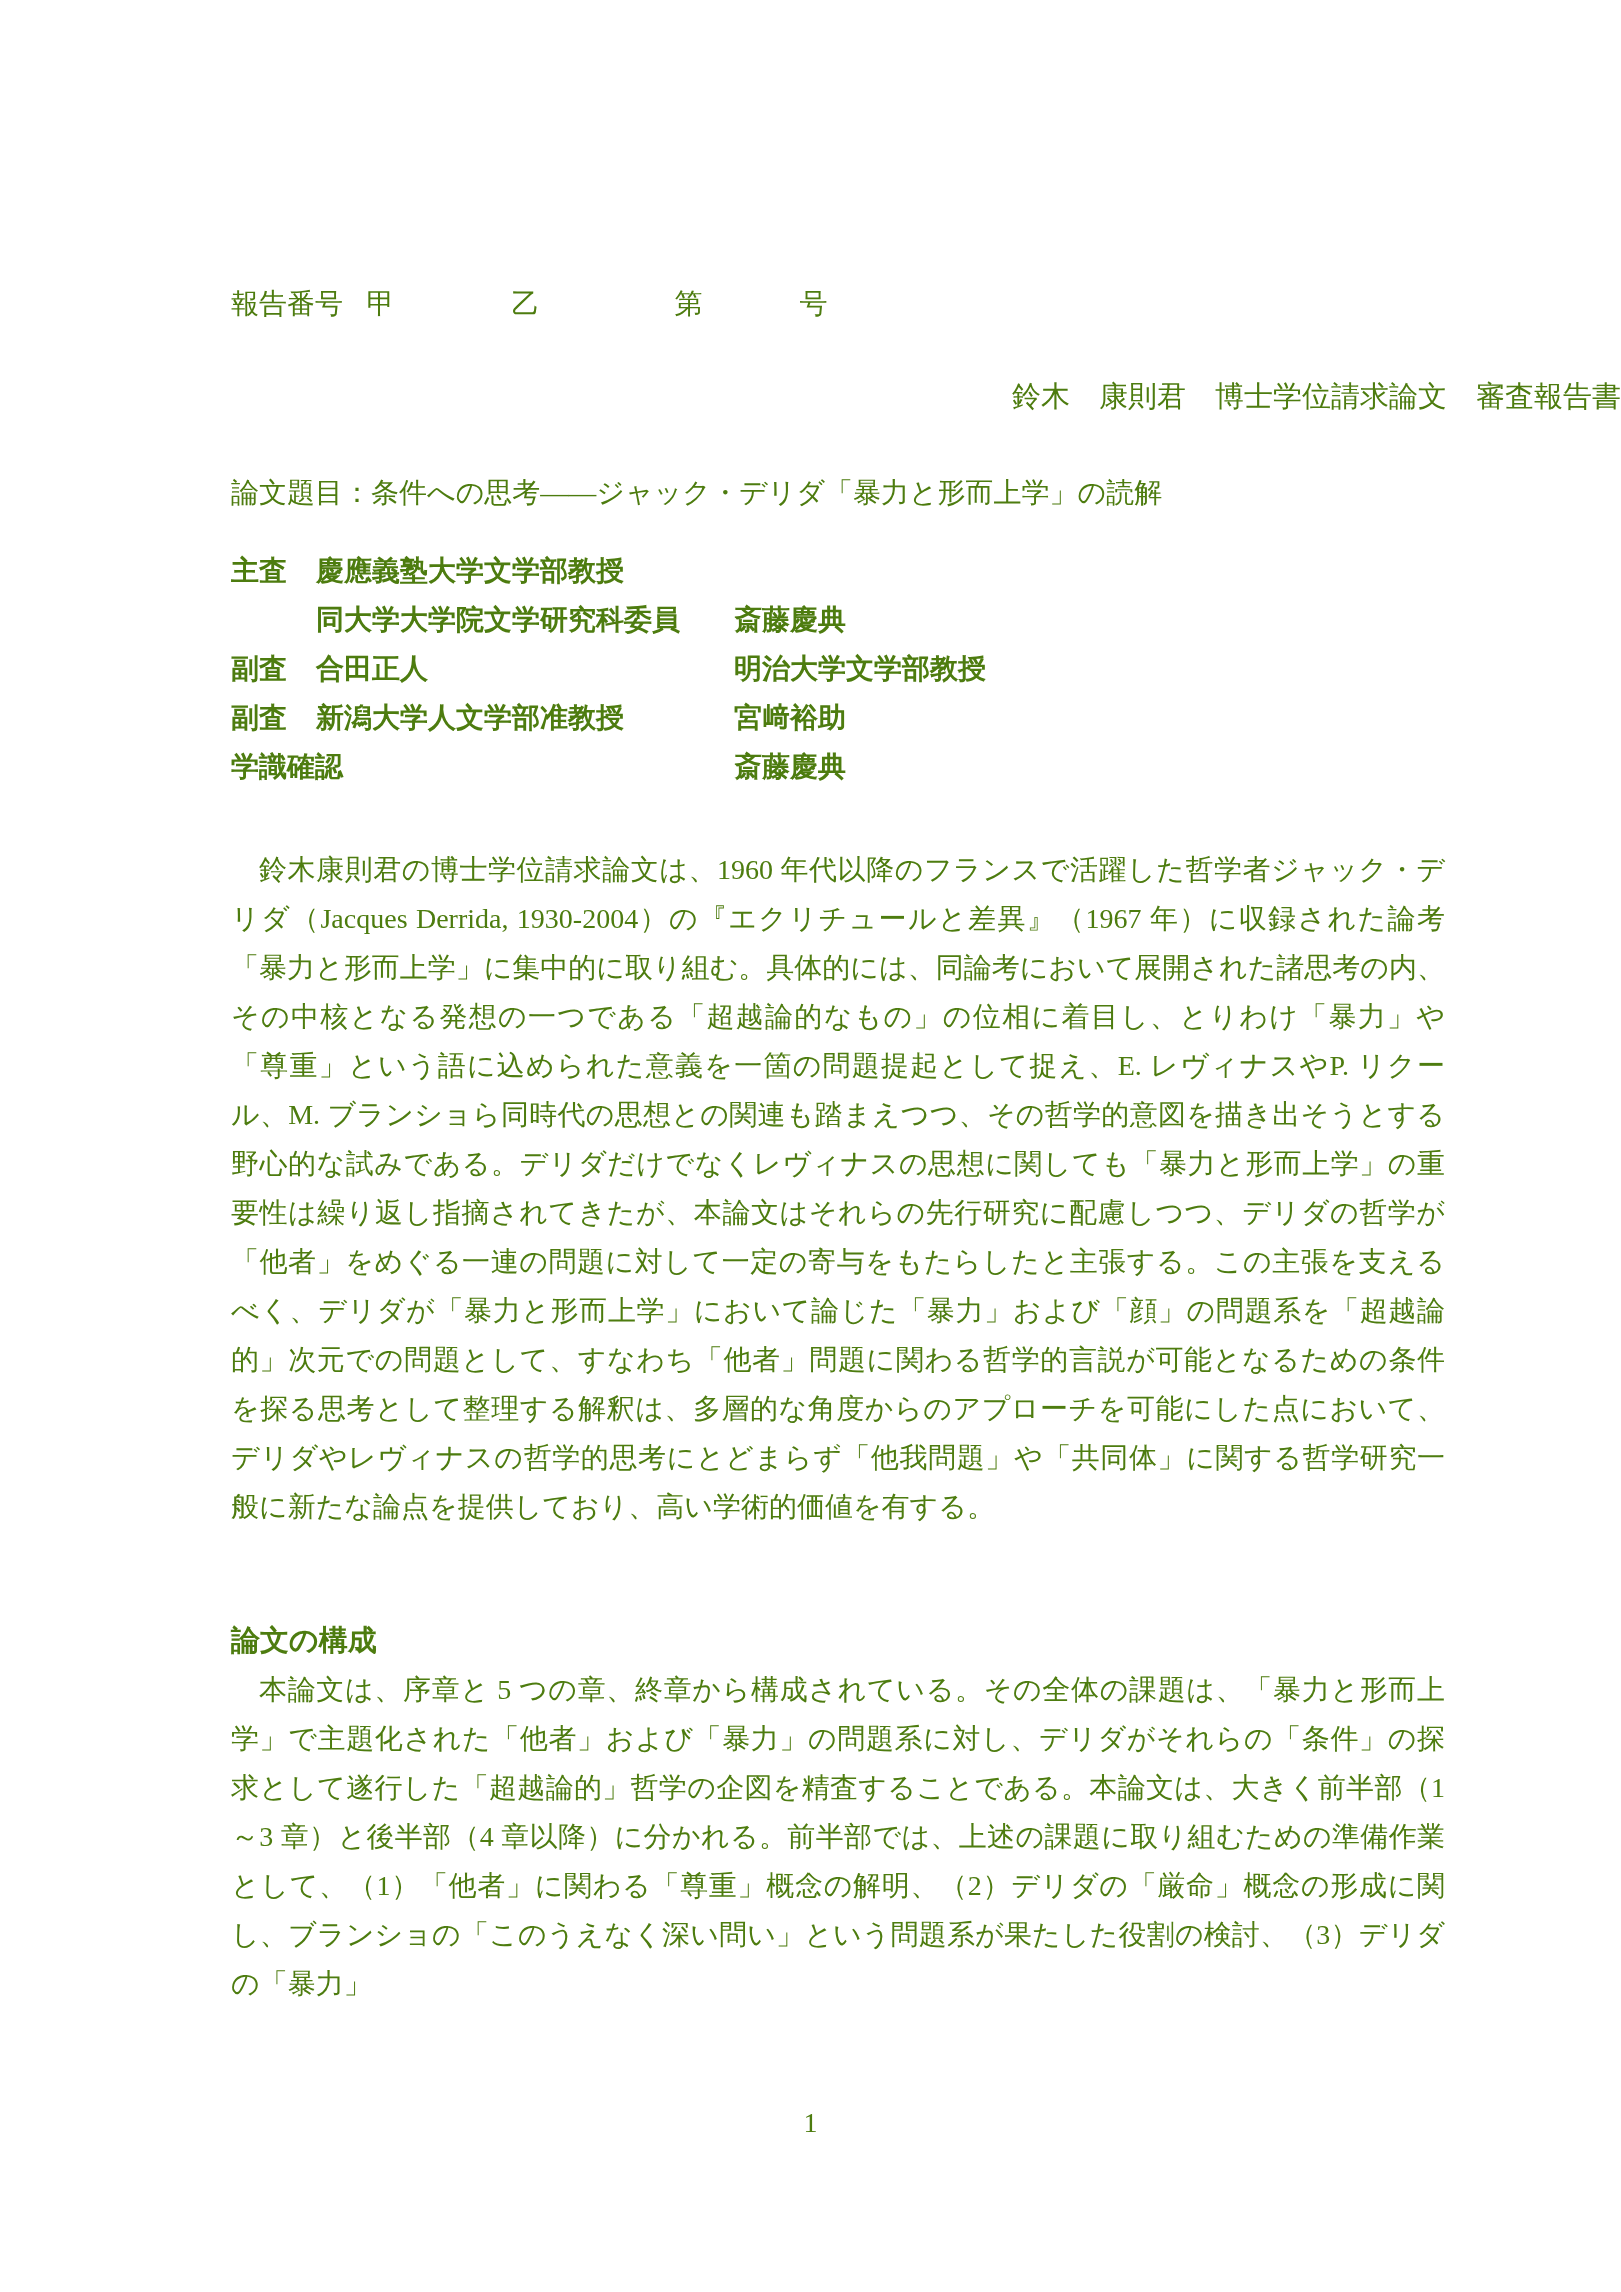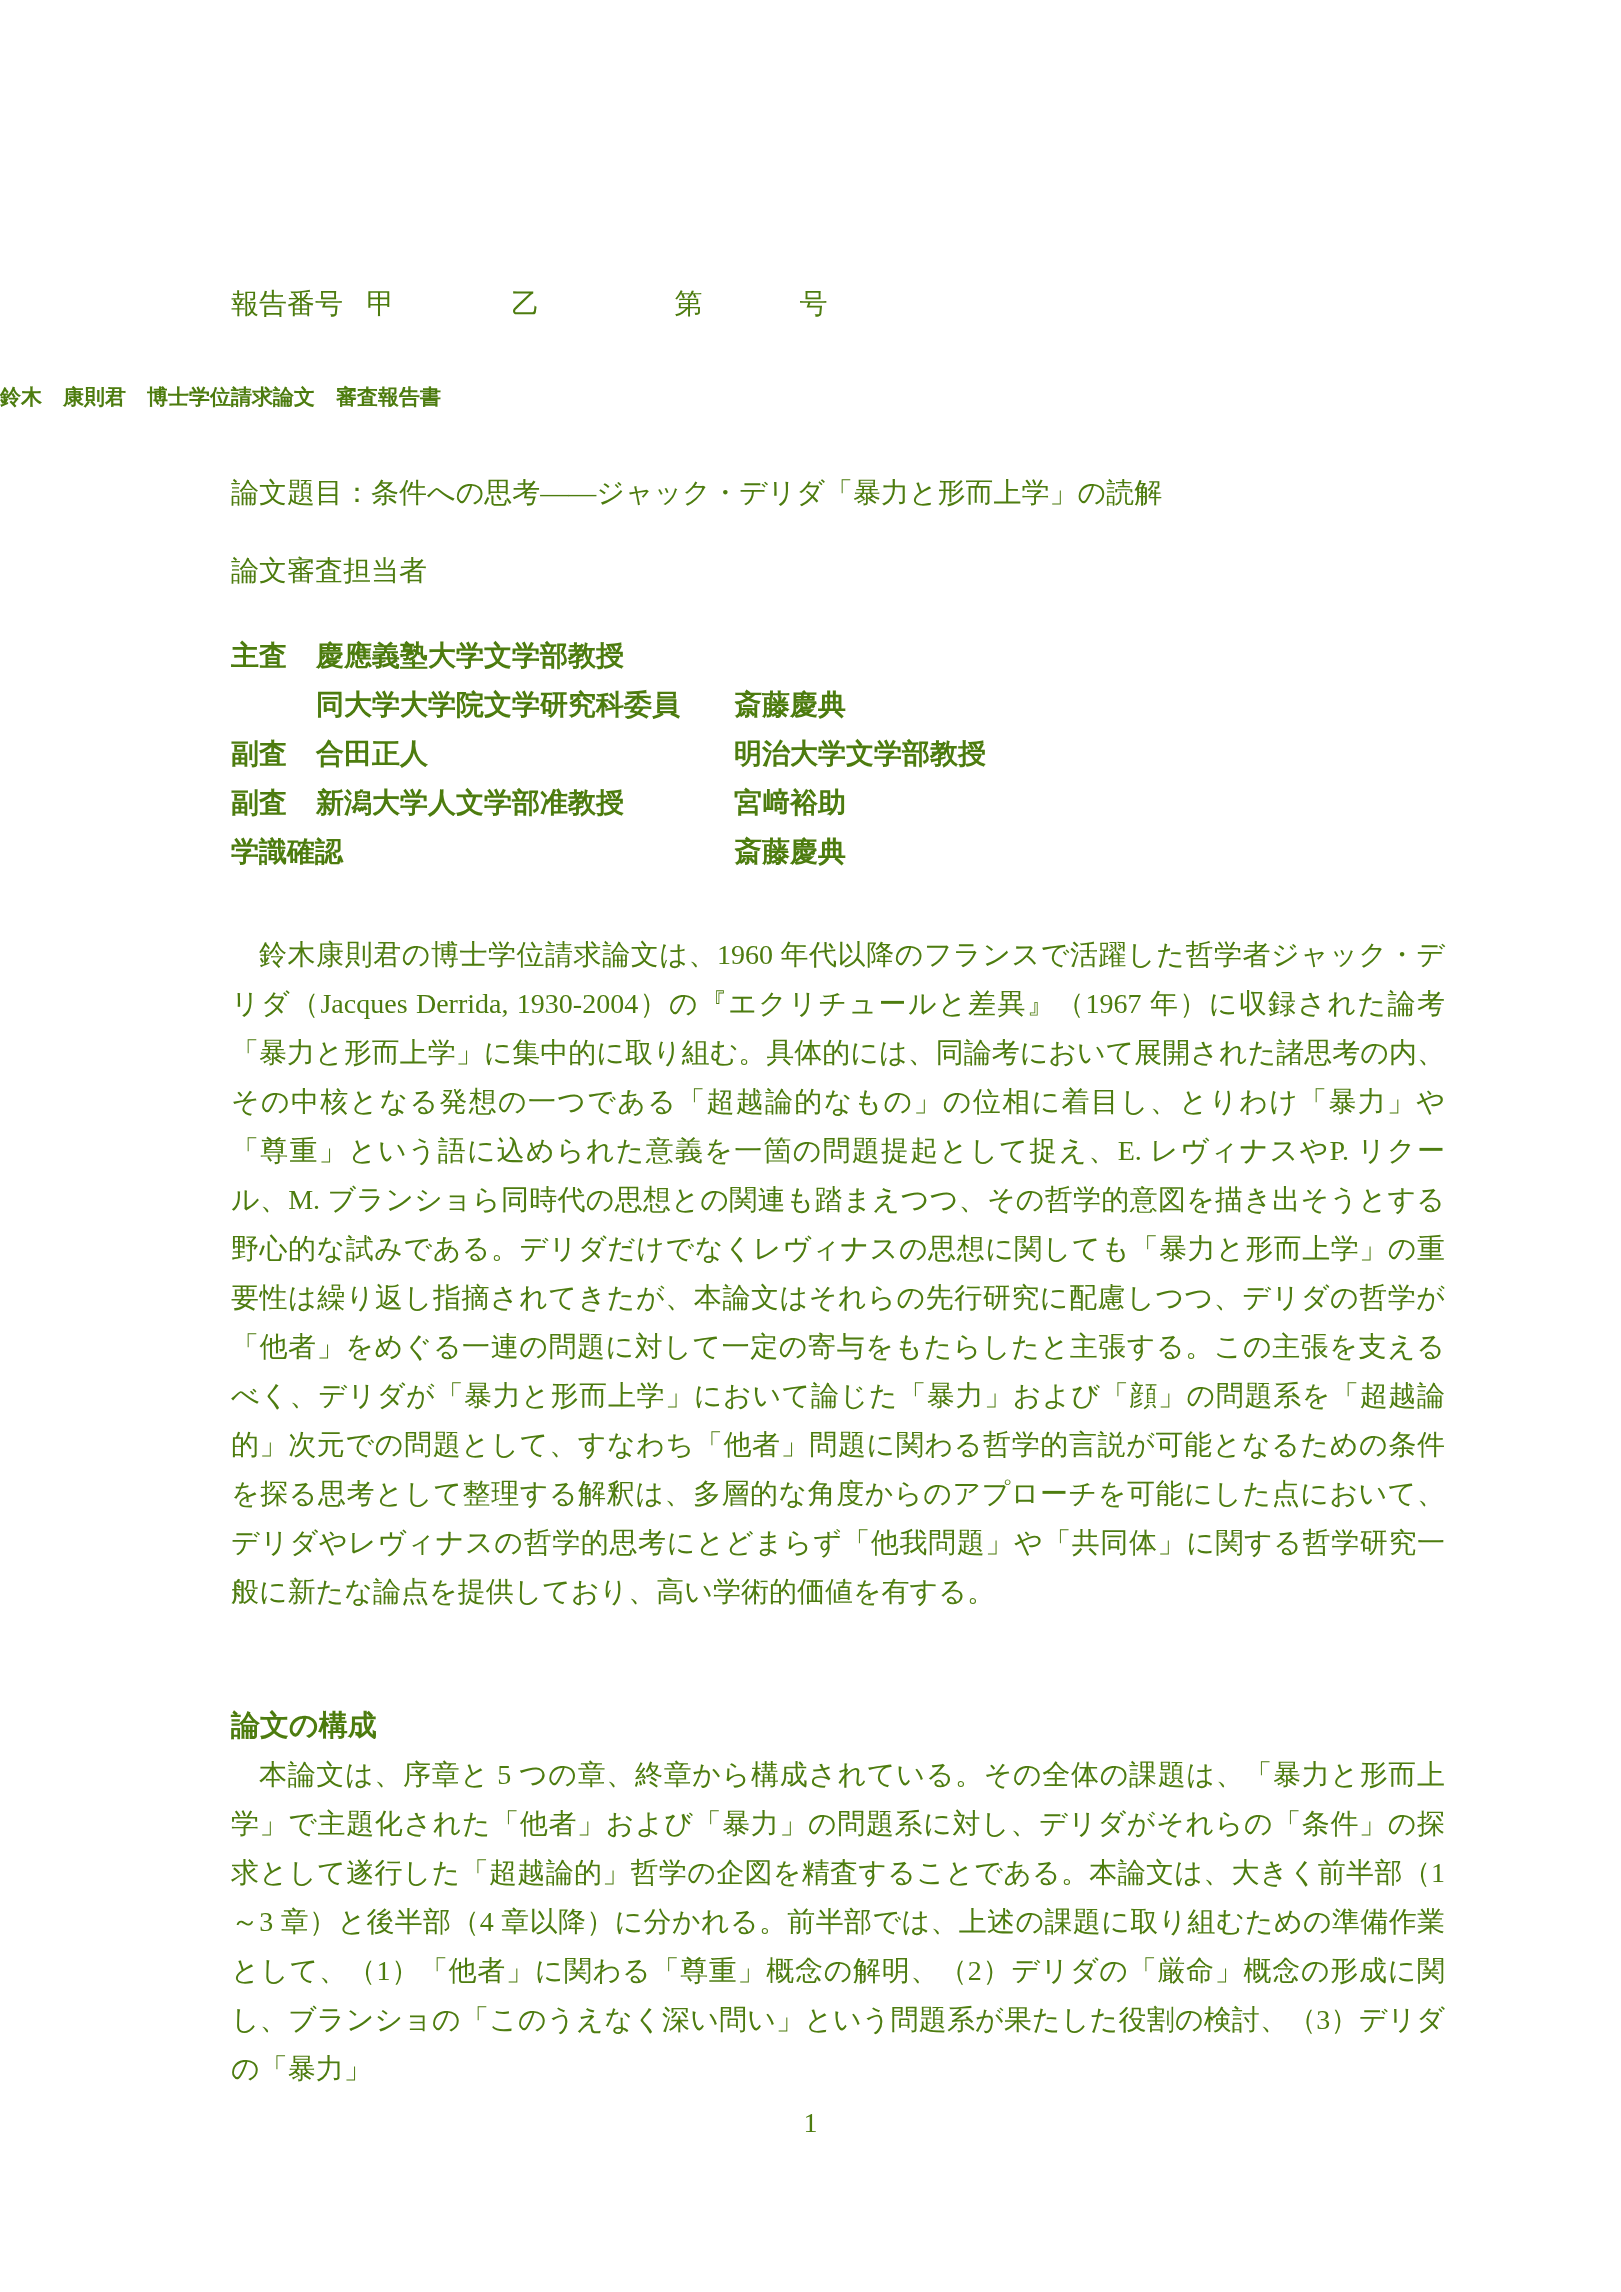--- a/index.html
+++ b/index.html
@@ -23,24 +23,24 @@
   .report-line {
     margin-bottom: 44px;
     white-space: nowrap;
   }
   .report-line .mk-1 { margin-left: 23.5px; }
   .report-line .mk-2 { margin-left: 117px; }
   .report-line .mk-3 { margin-left: 135px; }
   .report-line .mk-4 { margin-left: 97px; }
   .doc-title {
     font-family: "Liberation Sans", "DejaVu Sans", sans-serif;
-    font-weight: bold;
-    font-size: 21px;
+    font-weight: normal;
+    font-size: 29px;
     line-height: 49px;
-    text-align: left;
+    text-align: right;
     margin: 0 -176px 47px -231px; 
   }
   .thesis-line {
     margin-bottom: 29px;
   }
   .examiners-label {
     margin-bottom: 36px;
   }
   .committee {
     display: grid;
@@ -85,21 +85,20 @@
 <div class="page">
 
   <div class="report-line">
     <span>報告番号</span><span class="mk-1">甲</span><span class="mk-2">乙</span><span class="mk-3">第</span><span class="mk-4">号</span>
   </div>
 
   <h1 class="doc-title">鈴木　康則君　博士学位請求論文　審査報告書</h1>
 
   <div class="thesis-line">論文題目：条件への思考――ジャック・デリダ「暴力と形而上学」の読解</div>
 
-  <div class="examiners-label">論文審査担当者</div>
 
   <div class="committee">
     <span class="cell">主査</span>
     <span class="cell">慶應義塾大学文学部教授</span>
     <span class="cell"></span>
 
     <span class="cell"></span>
     <span class="cell">同大学大学院文学研究科委員</span>
     <span class="cell">斎藤慶典</span>
 

